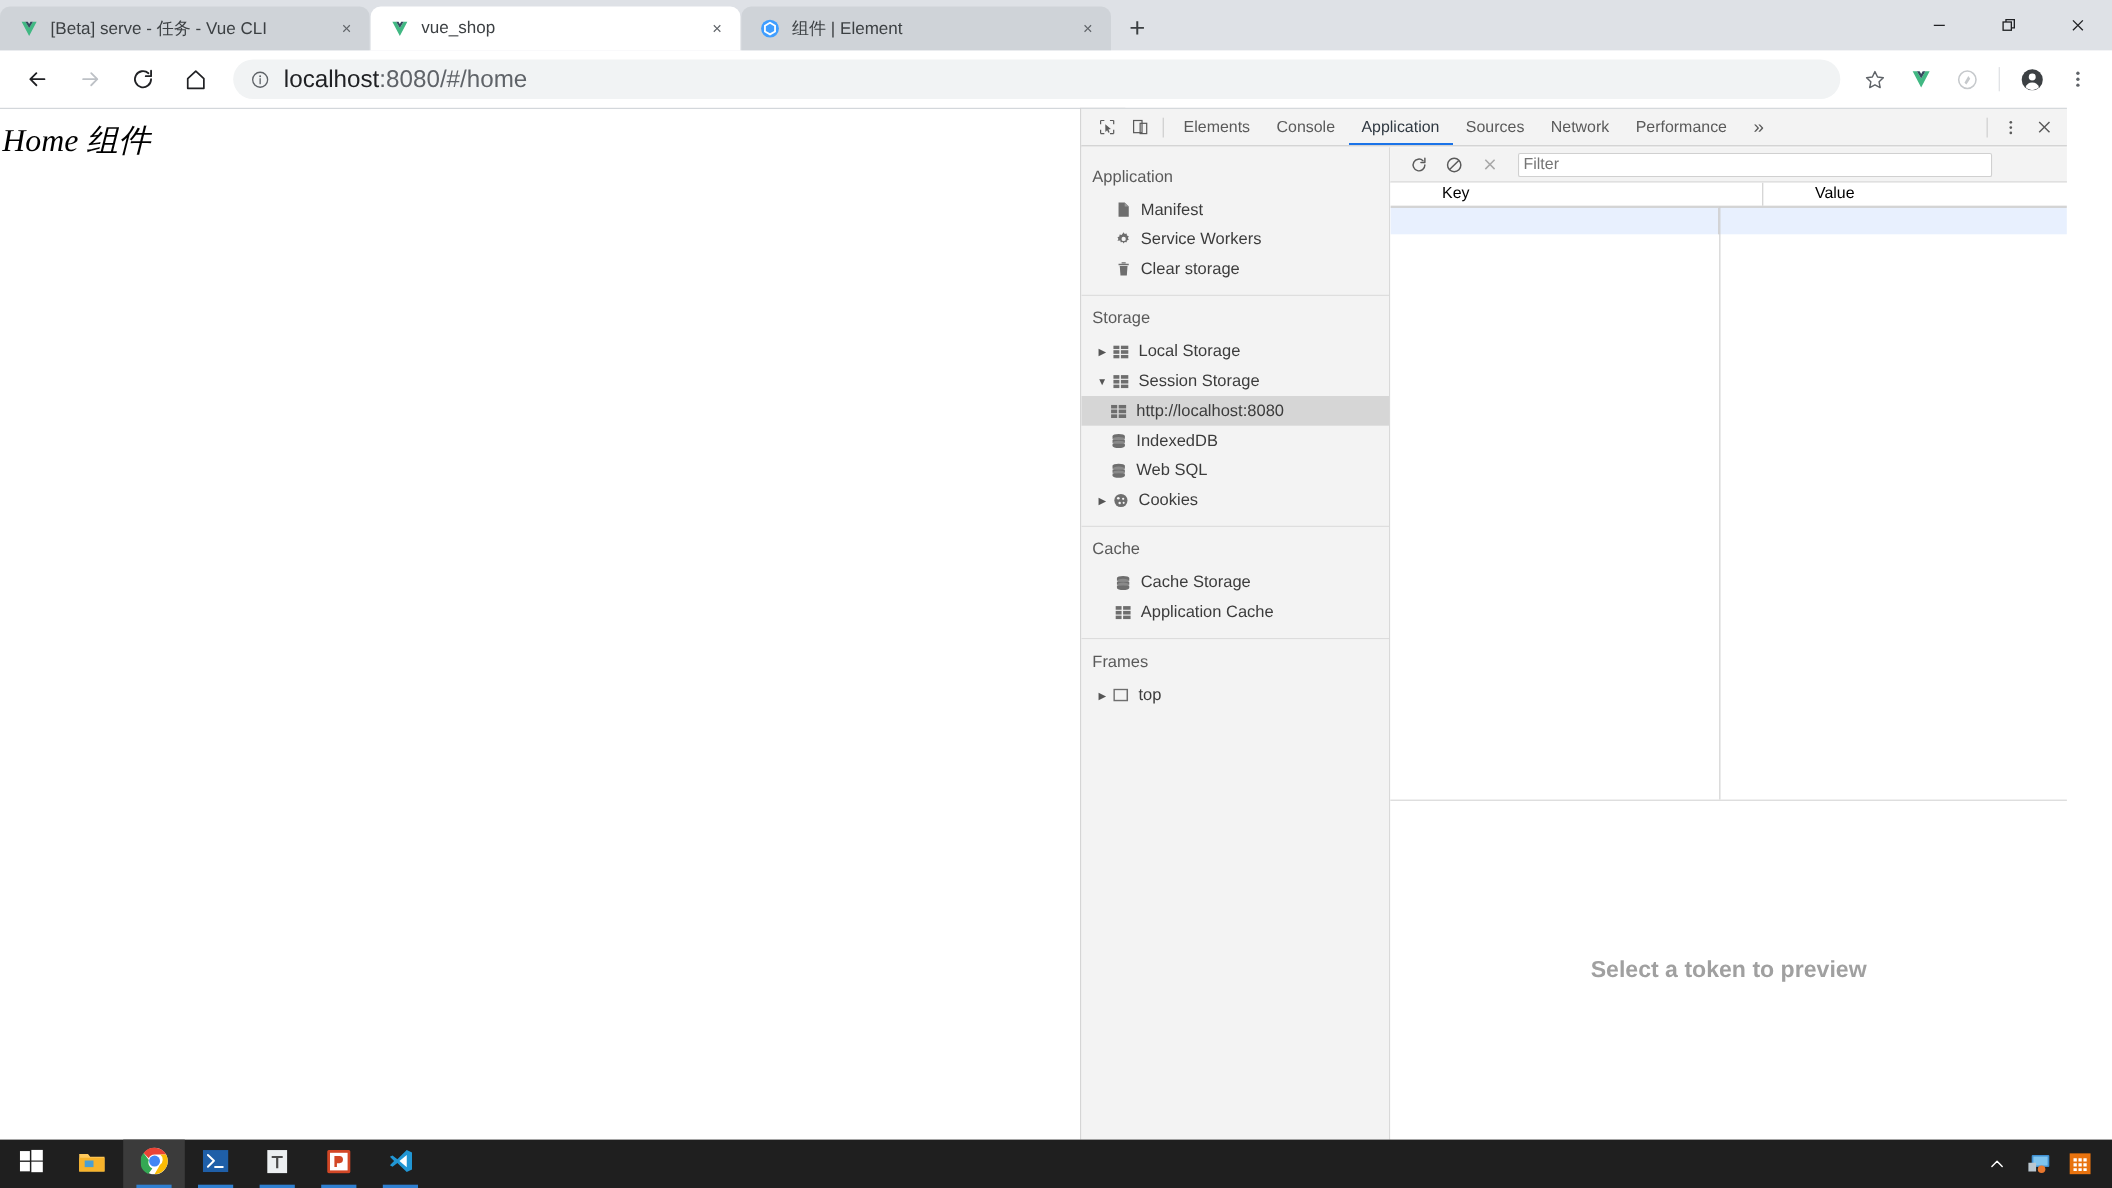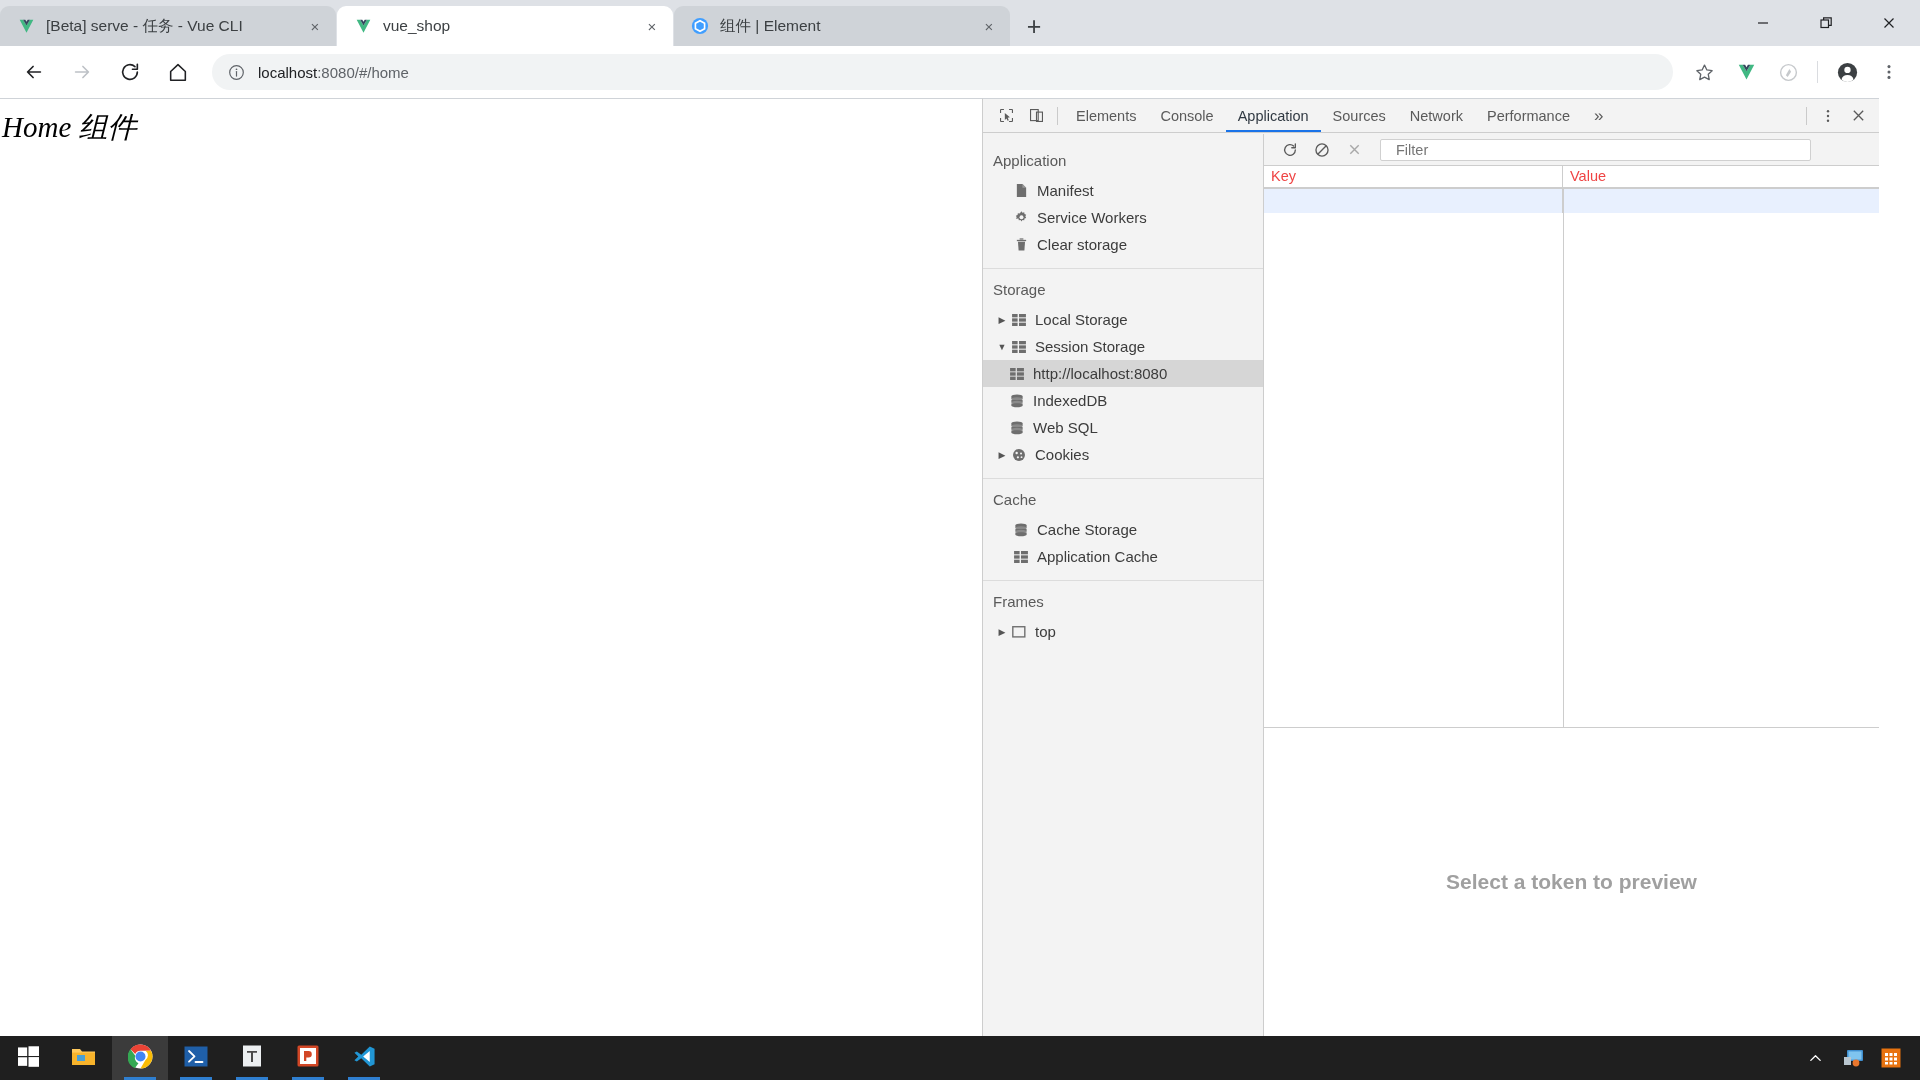--- a/index.html
+++ b/index.html
@@ -51,21 +51,21 @@
   
   .toolbar {
     position:absolute; left:0; top:46px; width:1920px; height:52px;
     background:#ffffff; display:flex; align-items:center; padding:0 10px;
   }
   .navbtn { width:42px; height:42px; border-radius:50%;
             display:flex; align-items:center; justify-content:center; margin:0 3px; }
   .omnibox {
     flex:1 1 auto; height:36px; margin:0 10px; background:#f1f3f4;
     border-radius:18px; display:flex; align-items:center; padding:0 16px;
-    font-size:15px; color:#5f6368;
+    font-size:22px; color:#5f6368;
   }
   .omnibox .infoicon { margin-right:13px; display:flex; align-items:center; }
   .url-strong { color:#202124; }
   .url-rest { color:#5f6368; }
   .tbicon { width:38px; height:38px; border-radius:50%;
             display:flex; align-items:center; justify-content:center; margin:0 2px; }
   .tb-sep { width:1px; height:22px; background:#dadce0; margin:0 8px; }
 
   
   .pagearea {
@@ -118,27 +118,27 @@
   
   .dt-main { flex:1 1 auto; display:flex; flex-direction:column; background:#fff; min-width:0; }
   .dt-filterbar {
     height:32px; flex:0 0 32px; display:flex; align-items:center;
     background:#f3f3f3; border-bottom:1px solid #cdcdcd; padding-left:10px;
   }
   .dt-filterbtn { width:32px; height:26px; display:flex; align-items:center; justify-content:center; }
   .dt-filter-input {
     flex:1 1 auto; height:22px; margin-left:10px; margin-right:68px;
     border:1px solid #d0d0d0; background:#fff; border-radius:2px;
-    font-size:14.5px; color:#8a8a8a; padding:0 15px; outline:none;
+    font-size:14.5px; color:#8a8a8a; padding:0 4px; outline:none;
     font-family:"Liberation Sans", sans-serif;
   }
   .dt-table { flex:0 0 562px; display:flex; flex-direction:column; background:#fff;
               border-bottom:1px solid #cdcdcd; overflow:hidden; }
   .dt-thead { height:22px; display:flex; border-bottom:1px solid #cdcdcd; }
-  .dt-th { font-size:14.5px; color:#ef4444; padding:2px 0 0 7px; border-right:1px solid #cdcdcd; }
+  .dt-th { font-size:14.5px; color:#000000; padding:2px 0 0 7px; border-right:1px solid #cdcdcd;margin-left:40px; }
   .dt-th.k { width:299px; flex:0 0 299px; }
   .dt-th.v { flex:1 1 auto; border-right:none; }
   .dt-rows { flex:1 1 auto; position:relative; }
   .dt-row { height:24px; display:flex; align-items:center; font-size:14.5px; color:#222; }
   .dt-row.filler { background:#e8f0fe; }
   .dt-td { padding-left:7px; border-right:1px solid #cdcdcd; height:24px; display:flex;
            align-items:center; overflow:hidden; white-space:nowrap; }
   .dt-td.k { width:299px; flex:0 0 299px; }
   .dt-td.v { flex:1 1 auto; border-right:none; text-overflow:ellipsis; }
   .dt-rowsep { height:1px; background:#cdcdcd; }

